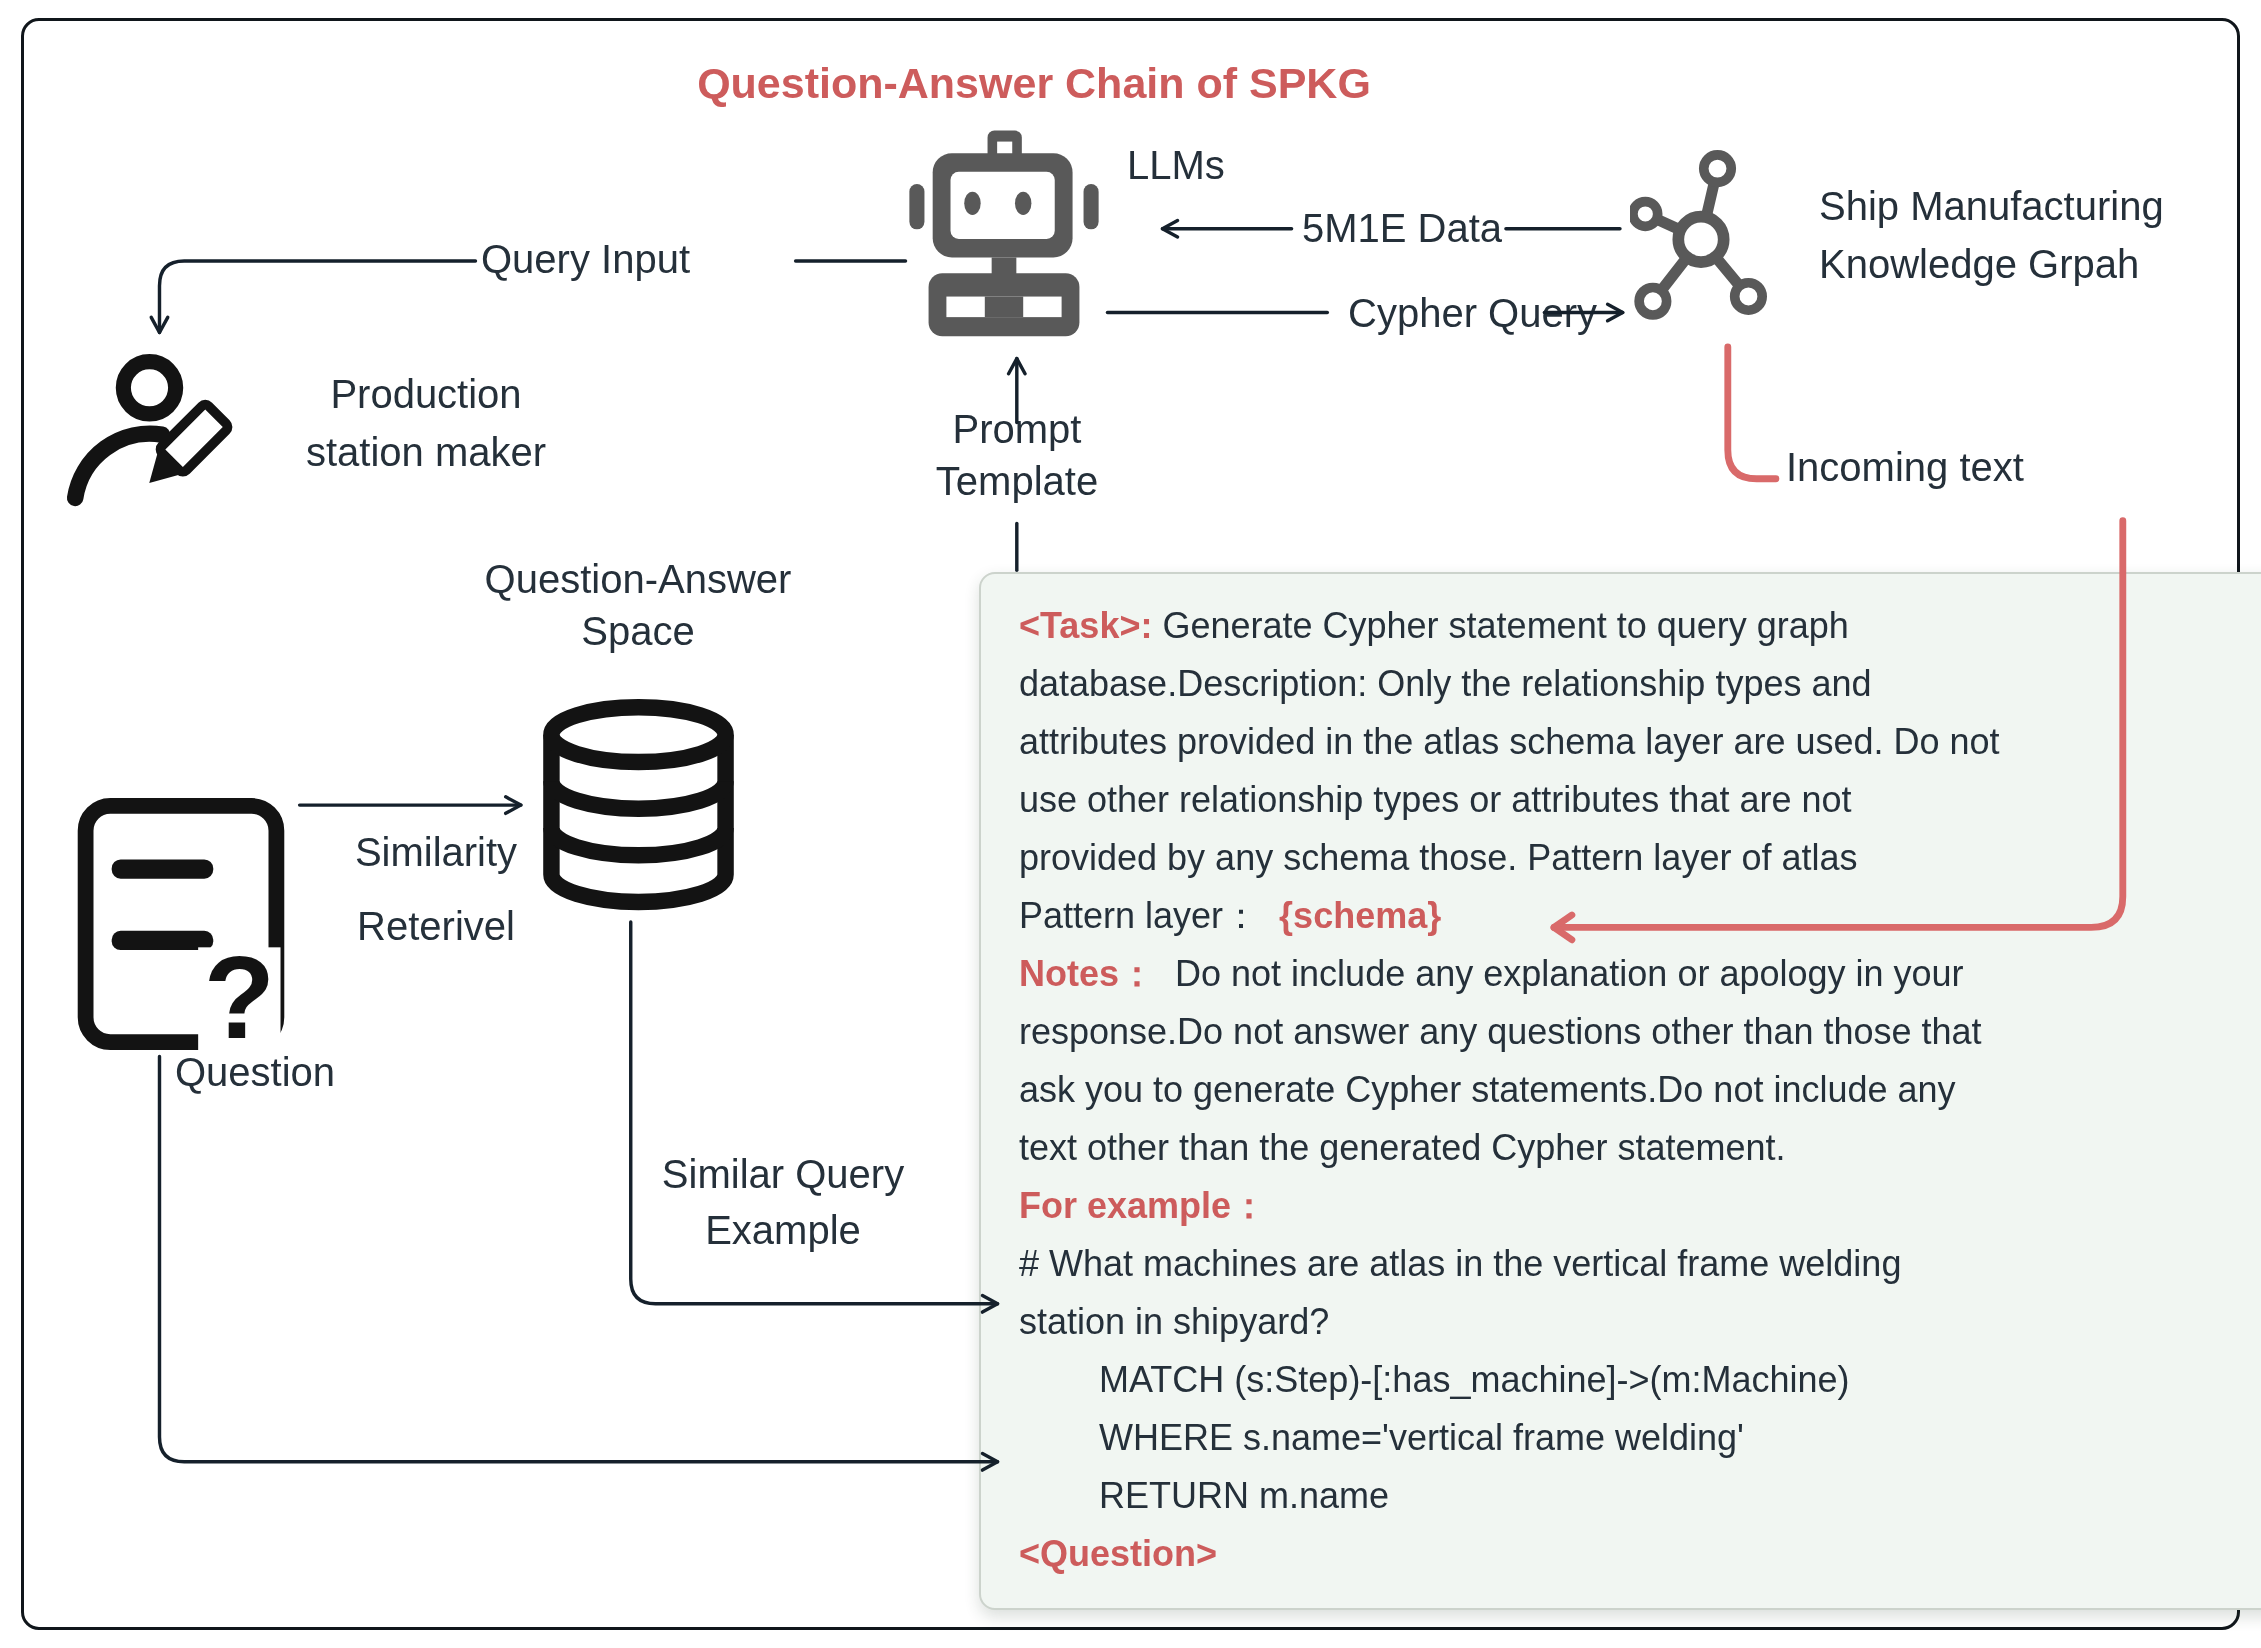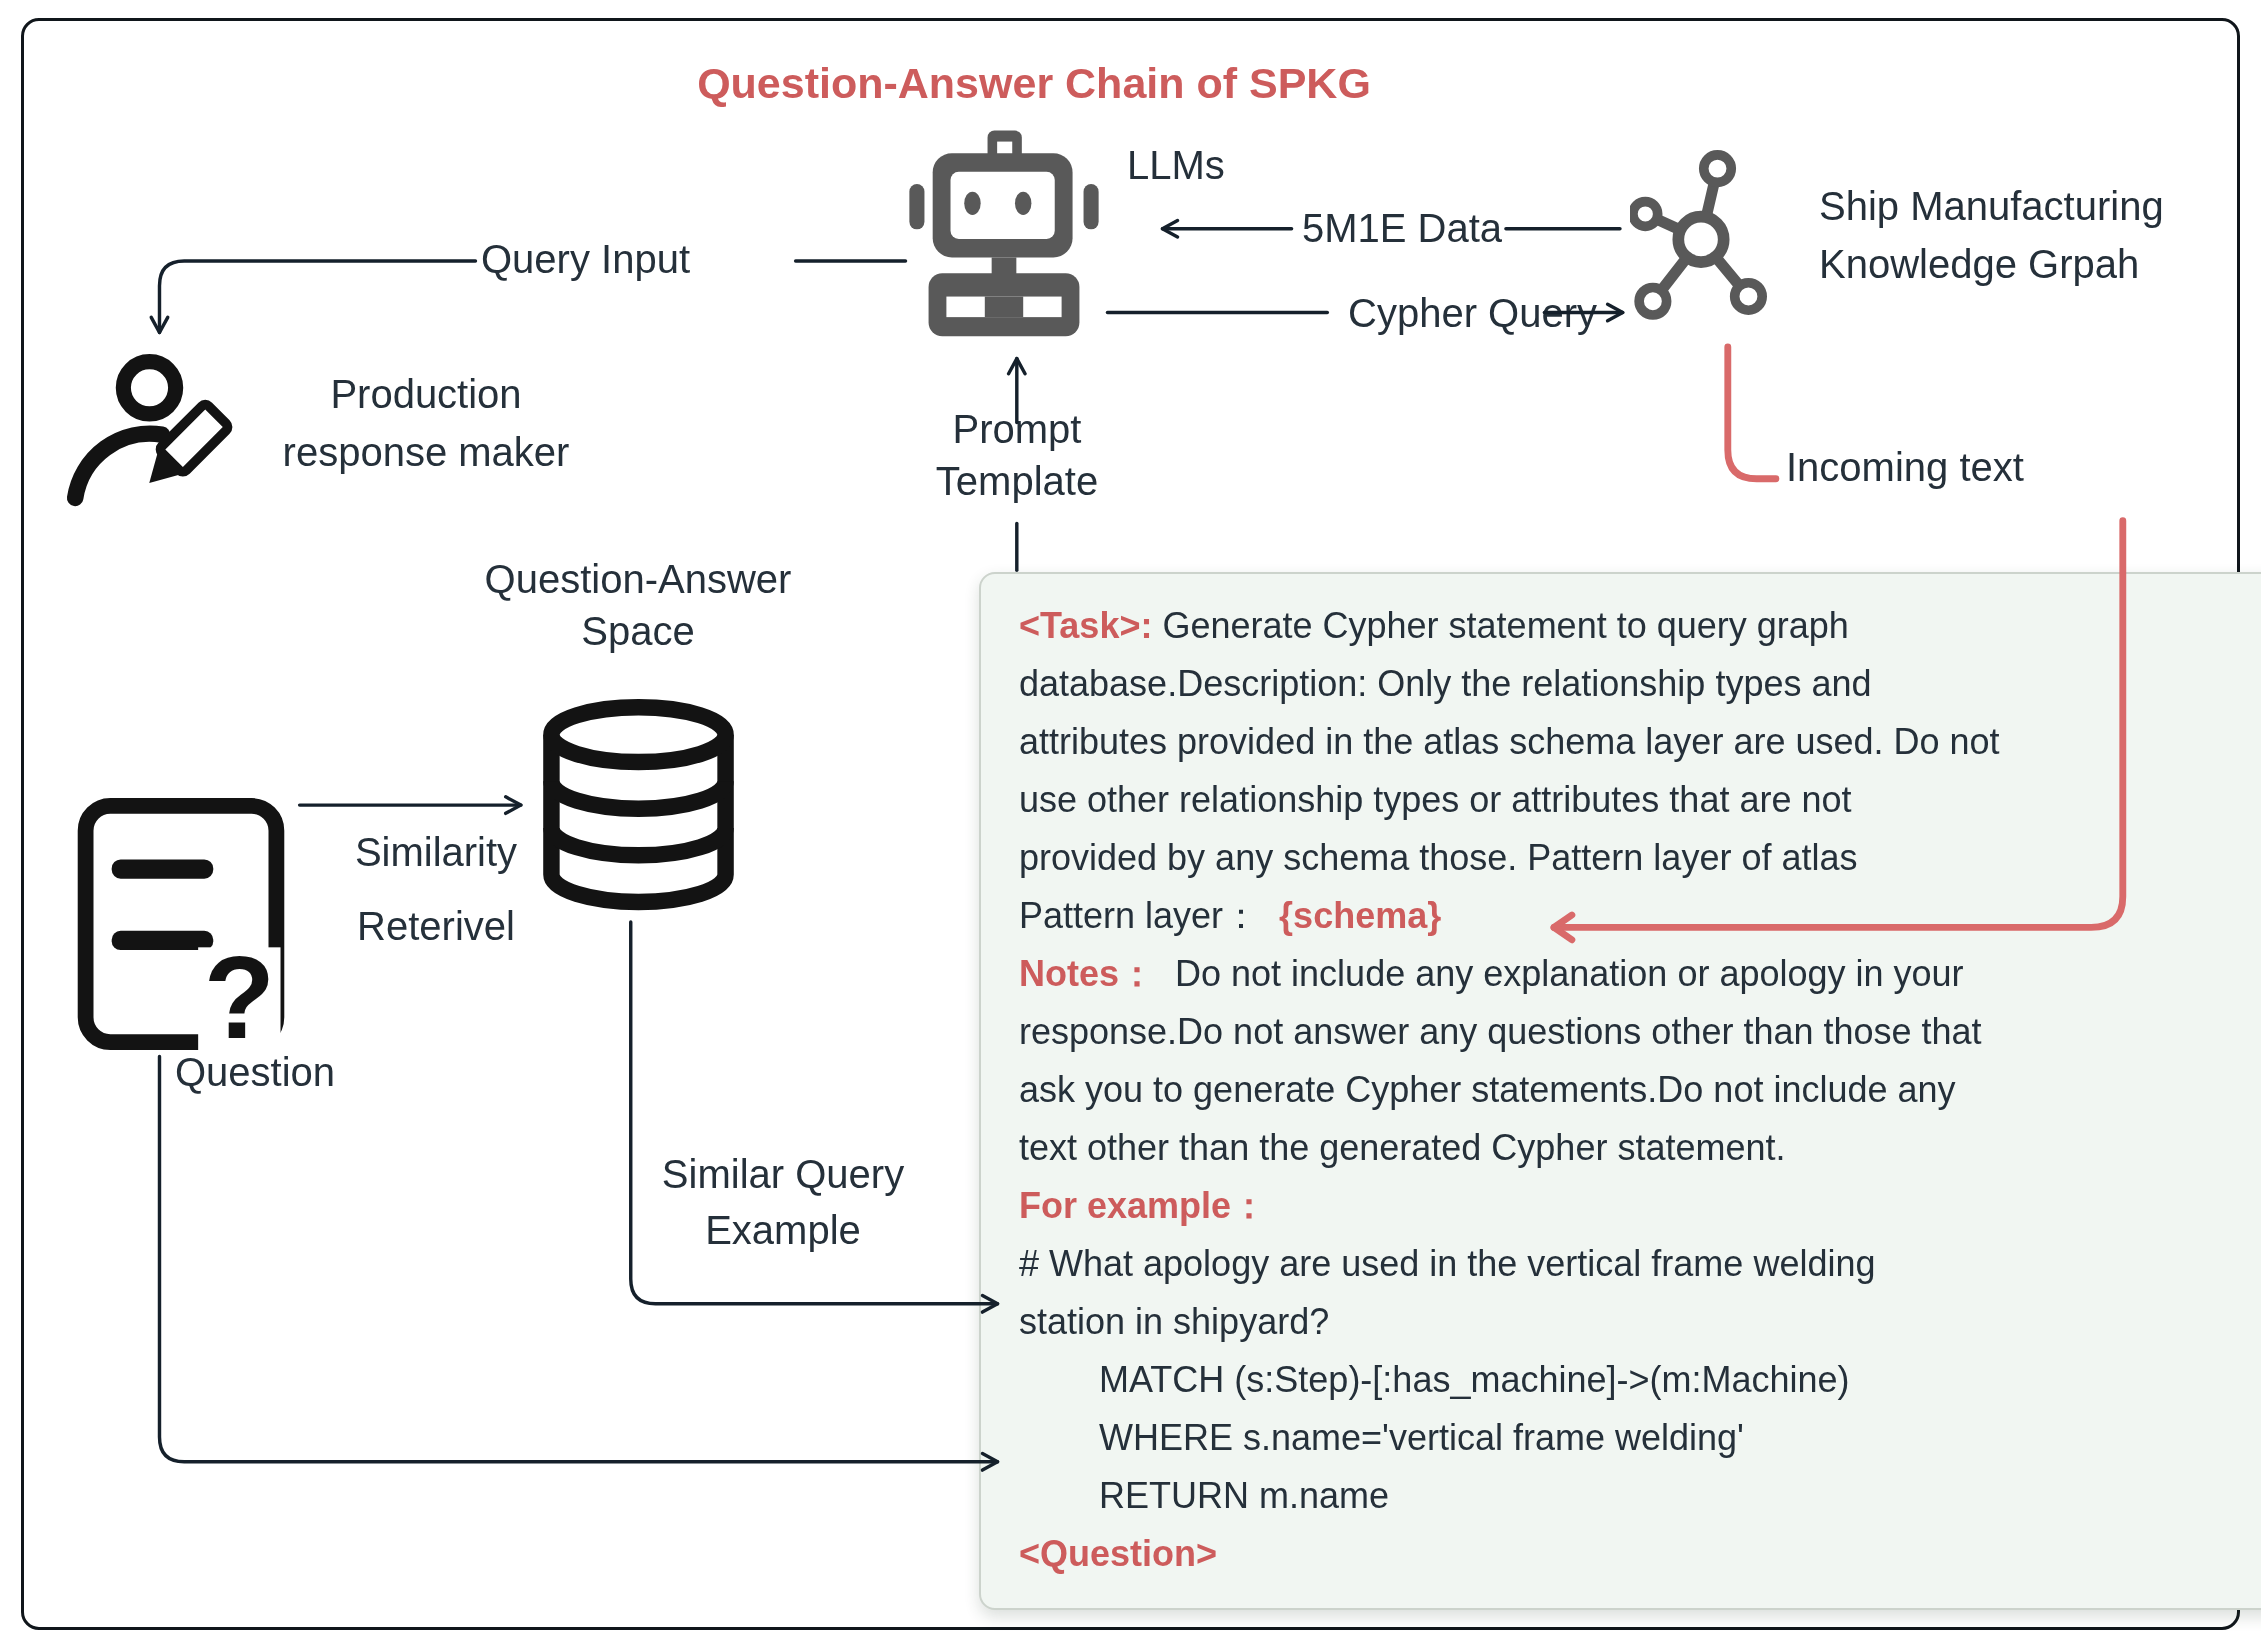--- a/index.html
+++ b/index.html
@@ -49,21 +49,21 @@
       <div class="pline"><span>database.Description: Only the relationship types and</span></div>
       <div class="pline"><span>attributes provided in the atlas schema layer are used. Do not</span></div>
       <div class="pline"><span>use other relationship types or attributes that are not</span></div>
       <div class="pline"><span>provided by any schema those. Pattern layer of atlas</span></div>
       <div class="pline"><span>Pattern layer：  </span><span class="red">{schema}</span></div>
       <div class="pline"><span class="red">Notes：</span><span>  Do not include any explanation or apology in your</span></div>
       <div class="pline"><span>response.Do not answer any questions other than those that</span></div>
       <div class="pline"><span>ask you to generate Cypher statements.Do not include any</span></div>
       <div class="pline"><span>text other than the generated Cypher statement.</span></div>
       <div class="pline"><span class="red">For example：</span></div>
-      <div class="pline"><span># What apology are used in the vertical frame welding</span></div>
+      <div class="pline"><span># What machines are atlas in the vertical frame welding</span></div>
       <div class="pline"><span>station in shipyard?</span></div>
       <div class="pline"><span>        MATCH (s:Step)-[:has_machine]-&gt;(m:Machine)</span></div>
       <div class="pline"><span>        WHERE s.name='vertical frame welding'</span></div>
       <div class="pline"><span>        RETURN m.name</span></div>
       <div class="pline"><span class="red">&lt;Question&gt;</span></div>
     </div>
 </div>
 
 <svg class="icon" style="left:908px;top:129px" width="192" height="211" viewBox="0 0 280 307">
   <g fill="#595959">
@@ -118,21 +118,21 @@
 </svg>
 
 <div class="lbl" style="left:1127px;top:143px">LLMs</div>
 <div class="lbl" style="left:481px;top:237px">Query Input</div>
 <div class="lbl" style="left:1302px;top:206px">5M1E Data</div>
 <div class="lbl" style="left:1348px;top:291px">Cypher Query</div>
 <div class="lbl" style="left:1819px;top:184px">Ship Manufacturing</div>
 <div class="lbl" style="left:1819px;top:242px">Knowledge Grpah</div>
 <div class="lbl" style="left:1786px;top:445px">Incoming text</div>
 <div class="lbl ctr" style="left:426px;top:372px">Production</div>
-<div class="lbl ctr" style="left:426px;top:430px">response maker</div>
+<div class="lbl ctr" style="left:426px;top:430px">station maker</div>
 <div class="lbl ctr" style="left:1017px;top:407px">Prompt</div>
 <div class="lbl ctr" style="left:1017px;top:459px">Template</div>
 <div class="lbl ctr" style="left:638px;top:557px">Question-Answer</div>
 <div class="lbl ctr" style="left:638px;top:609px">Space</div>
 <div class="lbl ctr" style="left:436px;top:830px">Similarity</div>
 <div class="lbl ctr" style="left:436px;top:904px">Reterivel</div>
 <div class="lbl" style="left:175px;top:1050px">Question</div>
 <div class="lbl ctr" style="left:783px;top:1152px">Similar Query</div>
 <div class="lbl ctr" style="left:783px;top:1208px">Example</div>
 

